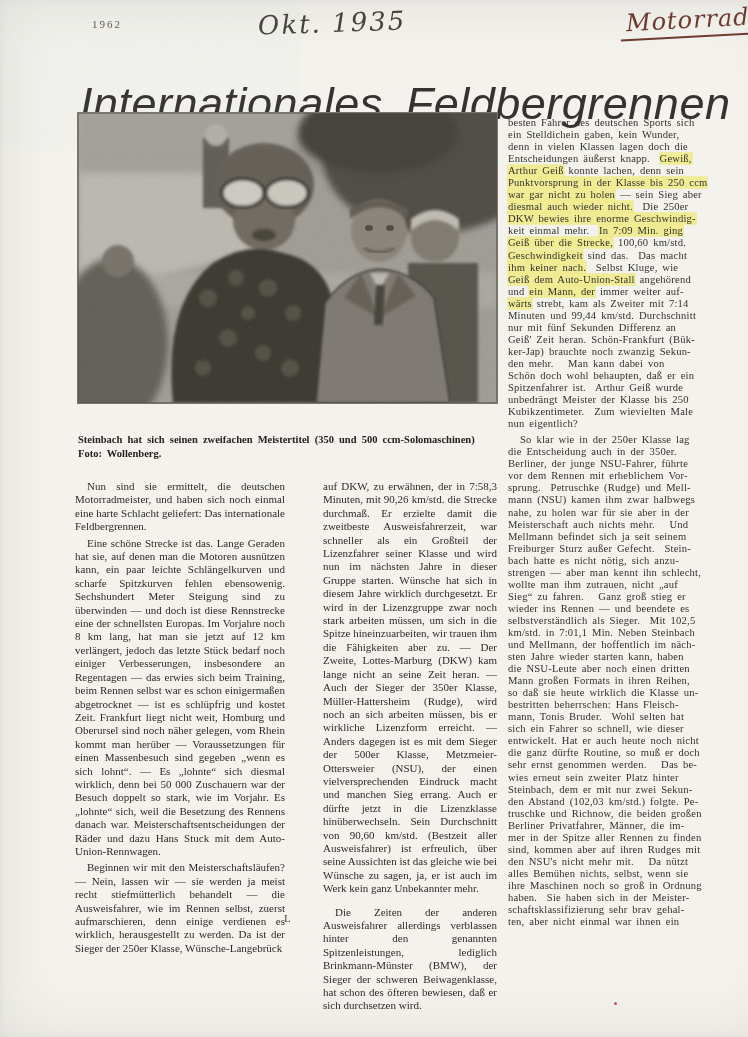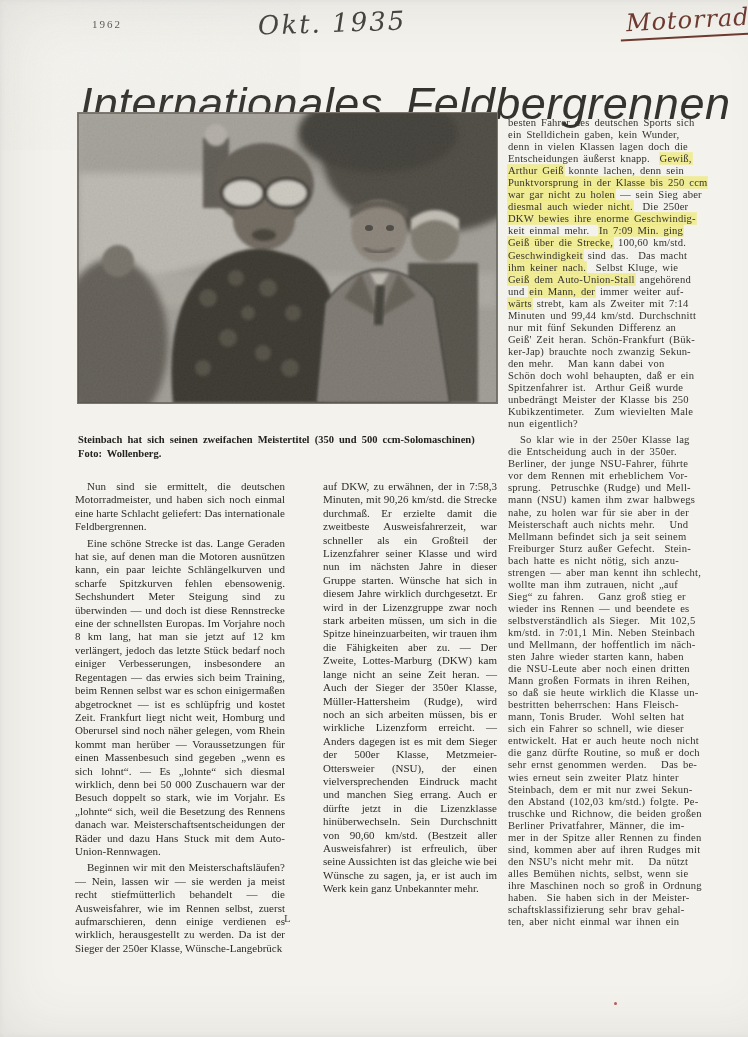--- a/index.html
+++ b/index.html
@@ -142,20 +142,21 @@
       <div class="cap-line">Foto: Wollenberg.</div>
     </div>
 
   <div class="col col-left" id="col-left">
       <p>Nun sind sie ermittelt, die deutschen Motorradmeister, und haben sich noch einmal eine harte Schlacht geliefert: Das internationale Feldbergrennen.</p>
       <p>Eine schöne Strecke ist das.  Lange Geraden hat sie, auf denen man die Motoren ausnützen kann, ein paar leichte Schlängelkurven und scharfe Spitzkurven fehlen ebensowenig.  Sechshundert Meter Steigung sind zu überwinden — und doch ist diese Rennstrecke eine der schnellsten Europas.  Im Vorjahre noch 8 km lang, hat man sie jetzt auf 12 km verlängert, jedoch das letzte Stück bedarf noch einiger Verbesserungen, insbesondere an Regentagen — das erwies sich beim Training, beim Rennen selbst war es schon einigermaßen abgetrocknet — ist es schlüpfrig und kostet Zeit. Frankfurt liegt nicht weit, Homburg und Oberursel sind noch näher gelegen, vom Rhein kommt man herüber — Voraussetzungen für einen Massenbesuch sind gegeben „wenn es sich lohnt“. — Es „lohnte“ sich diesmal wirklich, denn bei 50 000 Zuschauern war der Besuch doppelt so stark, wie im Vorjahr. Es „lohnte“ sich, weil die Besetzung des Rennens danach war.  Meisterschaftsentscheidungen der Räder und dazu Hans Stuck mit dem Auto-Union-Rennwagen.</p>
       <p>Beginnen wir mit den Meisterschaftsläufen? — Nein, lassen wir — sie werden ja meist recht stiefmütterlich behandelt — die Ausweisfahrer, wie im Rennen selbst, zuerst aufmarschieren, denn einige verdienen es wirklich, herausgestellt zu werden. Da ist der Sieger der 250er Klasse, Wünsche-Langebrück</p>
     </div>
   <div class="col col-mid" id="col-mid">
       <p class="noindent">auf DKW, zu erwähnen, der in 7:58,3 Minuten, mit 90,26 km/std. die Strecke durchmaß.  Er erzielte damit die zweitbeste Ausweisfahrerzeit, war schneller als ein Großteil der Lizenzfahrer seiner Klasse und wird nun im nächsten Jahre in dieser Gruppe starten.  Wünsche hat sich in diesem Jahre wirklich durchgesetzt.  Er wird in der Lizenzgruppe zwar noch stark arbeiten müssen, um sich in die Spitze hineinzuarbeiten, wir trauen ihm die Fähigkeiten aber zu. — Der Zweite, Lottes-Marburg (DKW) kam lange nicht an seine Zeit heran. — Auch der Sieger der 350er Klasse, Müller-Hattersheim (Rudge), wird noch an sich arbeiten müssen, bis er wirkliche Lizenzform erreicht. — Anders dagegen ist es mit dem Sieger der 500er Klasse, Metzmeier-Ottersweier (NSU), der einen vielversprechenden Eindruck macht und manchen Sieg errang.  Auch er dürfte jetzt in die Lizenzklasse hinüberwechseln. Sein Durchschnitt von 90,60 km/std. (Bestzeit aller Ausweisfahrer) ist erfreulich, über seine Aussichten ist das gleiche wie bei Wünsche zu sagen, ja, er ist auch im Werk kein ganz Unbekannter mehr.</p>
+      <p>Die Zeiten der anderen Ausweisfahrer allerdings verblassen hinter den genannten Spitzenleistungen, lediglich Brinkmann-Münster (BMW), der Sieger der schweren Beiwagenklasse, hat schon des öfteren bewiesen, daß er sich durchsetzen wird.</p>
     </div>
   <div class="col-right" id="col-right">
       <div class="t-line"><span>besten Fahrer des deutschen Sports sich</span></div>
       <div class="t-line"><span>ein Stelldichein gaben, kein Wunder,</span></div>
       <div class="t-line"><span>denn in vielen Klassen lagen doch die</span></div>
       <div class="t-line"><span>Entscheidungen äußerst knapp.  </span><span class="hl">Gewiß,</span></div>
       <div class="t-line"><span class="hl">Arthur Geiß</span><span> konnte lachen, denn sein</span></div>
       <div class="t-line"><span class="hl">Punktvorsprung in der Klasse bis 250 ccm</span></div>
       <div class="t-line"><span class="hl">war gar nicht zu holen</span><span> — sein Sieg aber</span></div>
       <div class="t-line"><span class="hl">diesmal auch wieder nicht.</span><span>  Die 250er</span></div>

